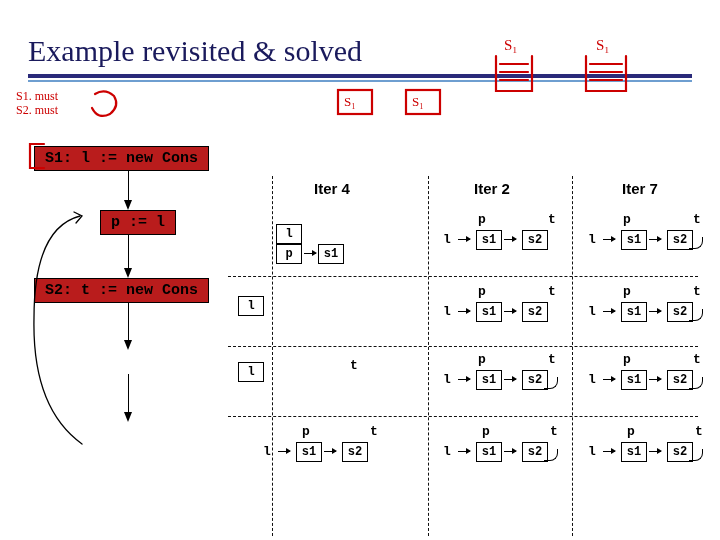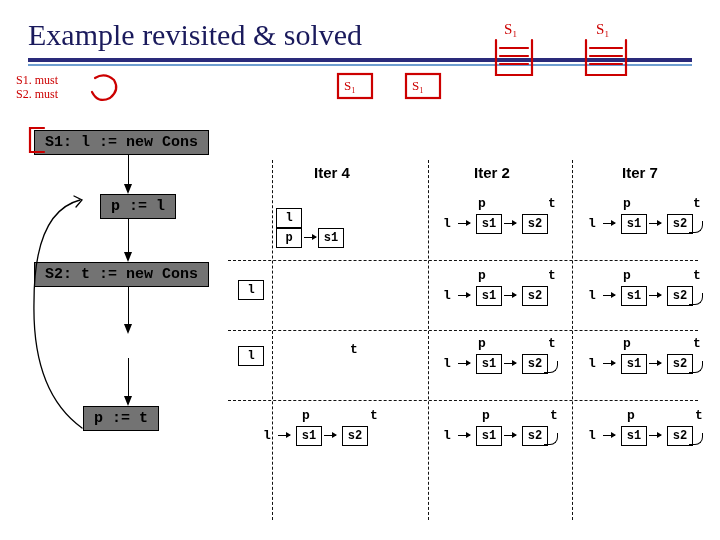--- a/index.html
+++ b/index.html
@@ -1,23 +1,23 @@
 <!DOCTYPE html>
 <html><head>
 <meta charset="utf-8">
 <style>
   * { box-sizing: border-box; margin: 0; padding: 0; }
   html, body { width: 720px; height: 540px; font-family: Georgia, 'Times New Roman', serif; background: #fff; overflow: hidden; }
-  .slide { position: relative; width: 720px; height: 540px; padding: 18px 28px; }
+  .slide { position: relative; width: 720px; height: 540px; padding: 34px 28px; }
   .title { font-size: 30px; color: #1a1a5c; font-weight: normal; margin-bottom: 6px; }
   .hr1 { height: 4px; background: #2a2a7a; margin-bottom: 2px; }
   .hr2 { height: 2px; background: #6e9ed0; margin-bottom: 14px; }
 
   .content { position: relative; width: 100%; height: 440px; }
-  .code-box { position: absolute; border: 1px solid #000; background: #737373; padding: 3px 10px; font-family: 'Courier New', monospace; font-weight: bold; font-size: 15px; }
+  .code-box { position: absolute; border: 1px solid #000; background: #b91c1c; padding: 3px 10px; font-family: 'Courier New', monospace; font-weight: bold; font-size: 15px; }
   .vline { position: absolute; border-left: 1px dashed #111; height: 360px; }
   .hline { position: absolute; border-top: 1px dashed #111; }
   .iter { position: absolute; font-family: Arial, sans-serif; font-weight: bold; font-size: 15px; }
   .arrow-down { position: absolute; width: 0; height: 0; border-left: 4px solid transparent; border-right: 4px solid transparent; border-top: 10px solid #000; }
   .line-down { position: absolute; width: 0; border-left: 1px solid #000; }
 
   
   .cell { display: inline-flex; align-items: center; justify-content: center; width: 26px; height: 20px; border: 1px solid #000; font-family: 'Courier New', monospace; font-size: 12px; font-weight: bold; background:#fff; }
   .lab { display: inline-flex; align-items: center; justify-content: center; width: 18px; height: 20px; font-family: 'Courier New', monospace; font-size: 13px; font-weight: bold; }
   .row { white-space: nowrap; line-height: 0; }
@@ -48,21 +48,20 @@
     <div class="line-down" style="left:100px; top:138px; height:36px;"></div>
     <div class="arrow-down" style="left:96px; top:172px;"></div>
 
     <div class="code-box" style="left:6px; top:182px;">S2: t := new Cons</div>
     <div class="line-down" style="left:100px; top:206px; height:40px;"></div>
     <div class="arrow-down" style="left:96px; top:244px;"></div>
 
     <div class="line-down" style="left:100px; top:278px; height:40px;"></div>
     <div class="arrow-down" style="left:96px; top:316px;"></div>
 
-    <div class="code-box" style="left:55px; top:326px;">p := t</div>
 
     <svg class="ann" style="left:-2px; top:112px; width:60px; height:250px; stroke:#000; stroke-width:1.3;">
       <path d="M56 236 Q 6 200 8 110 Q 8 20 54 8"></path>
       <path d="M48 4 L56 8 L50 15" fill="none"></path>
     </svg>
 
     <div class="vline" style="left:244px; top:80px;"></div>
     <div class="vline" style="left:400px; top:80px;"></div>
     <div class="vline" style="left:544px; top:80px;"></div>
     <div class="iter" style="left:286px; top:84px;">Iter 4</div>

